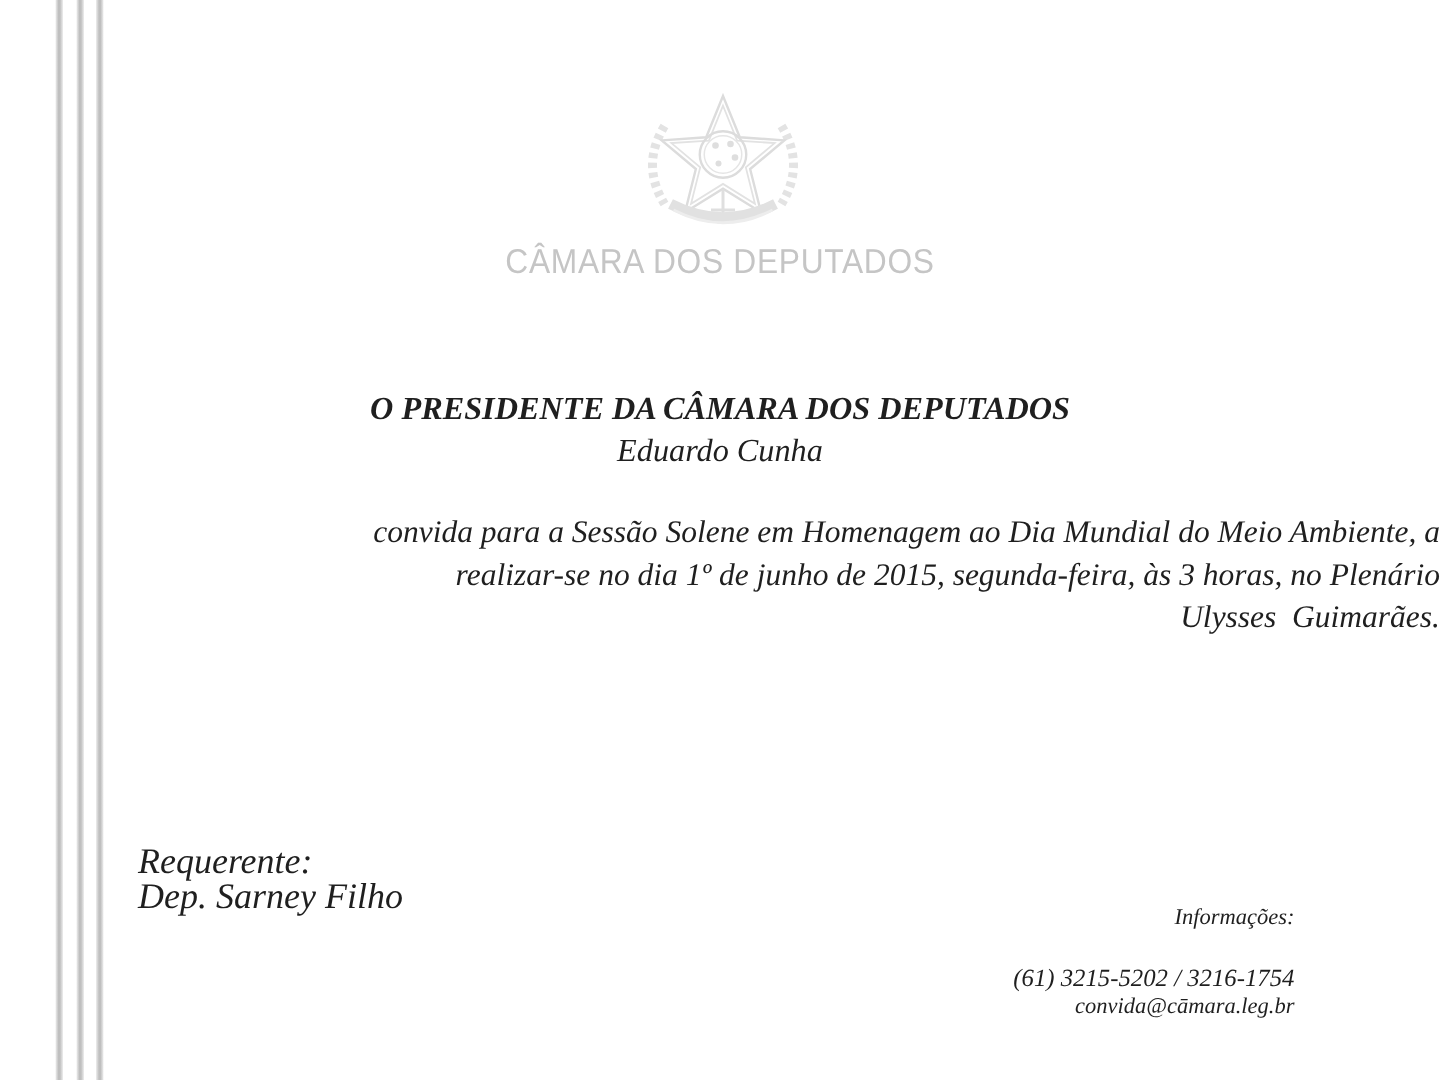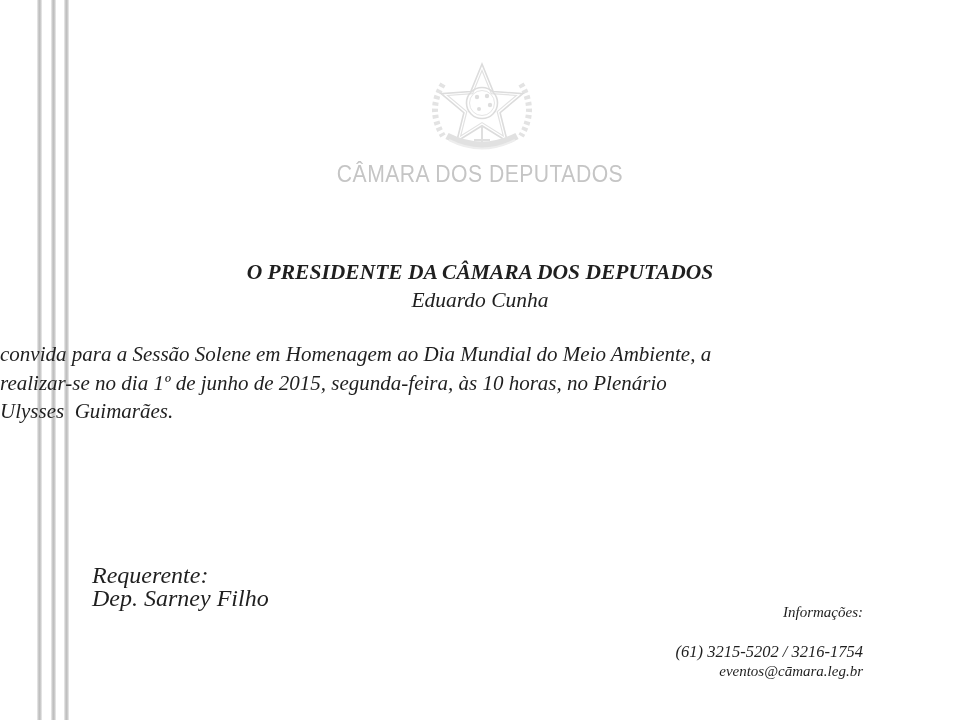--- a/index.html
+++ b/index.html
@@ -73,21 +73,21 @@
     line-height: 28px;
     margin: 0;
   }
 
   
   .invite {
     position: absolute;
     left: 0;
     top: 340px;
     width: 100%;
-    text-align: left;
+    text-align: right;
     font-style: italic;
   }
   .invite .line {
     font-size: 21px;
     line-height: 28.5px;
     white-space: pre-wrap;
   }
 
   
   .requester {
@@ -144,28 +144,28 @@
 
   <div class="wordmark">CÂMARA DOS DEPUTADOS</div>
 
   <div class="heading">
     <p class="title">O PRESIDENTE DA CÂMARA DOS DEPUTADOS</p>
     <p class="subtitle">Eduardo Cunha</p>
   </div>
 
   <div class="invite">
     <div class="line">convida para a Sessão Solene em Homenagem ao Dia Mundial do Meio Ambiente, a</div>
-    <div class="line">realizar-se no dia 1º de junho de 2015, segunda-feira, às 10 horas, no Plenário</div>
+    <div class="line">realizar-se no dia 1º de junho de 2015, segunda-feira, às 3 horas, no Plenário</div>
     <div class="line">Ulysses  Guimarães.</div>
   </div>
 
   <div class="requester">
     <div>Requerente:</div>
     <div>Dep. Sarney Filho</div>
   </div>
 
   <div class="contact">
     <div class="info-label">Informações:</div>
     <div class="info-phone">(61) 3215-5202 / 3216-1754</div>
-    <div class="info-email">eventos@cāmara.leg.br</div>
+    <div class="info-email">convida@cāmara.leg.br</div>
   </div>
 
 </div>
 
 </body></html>

